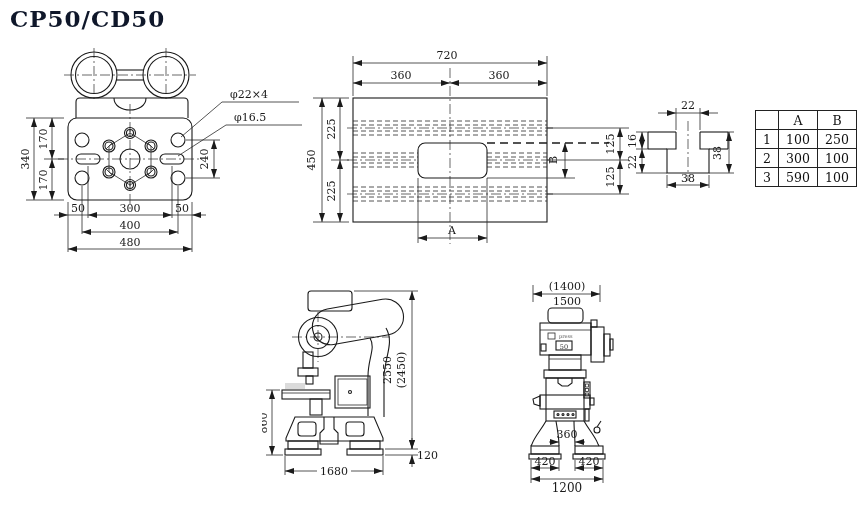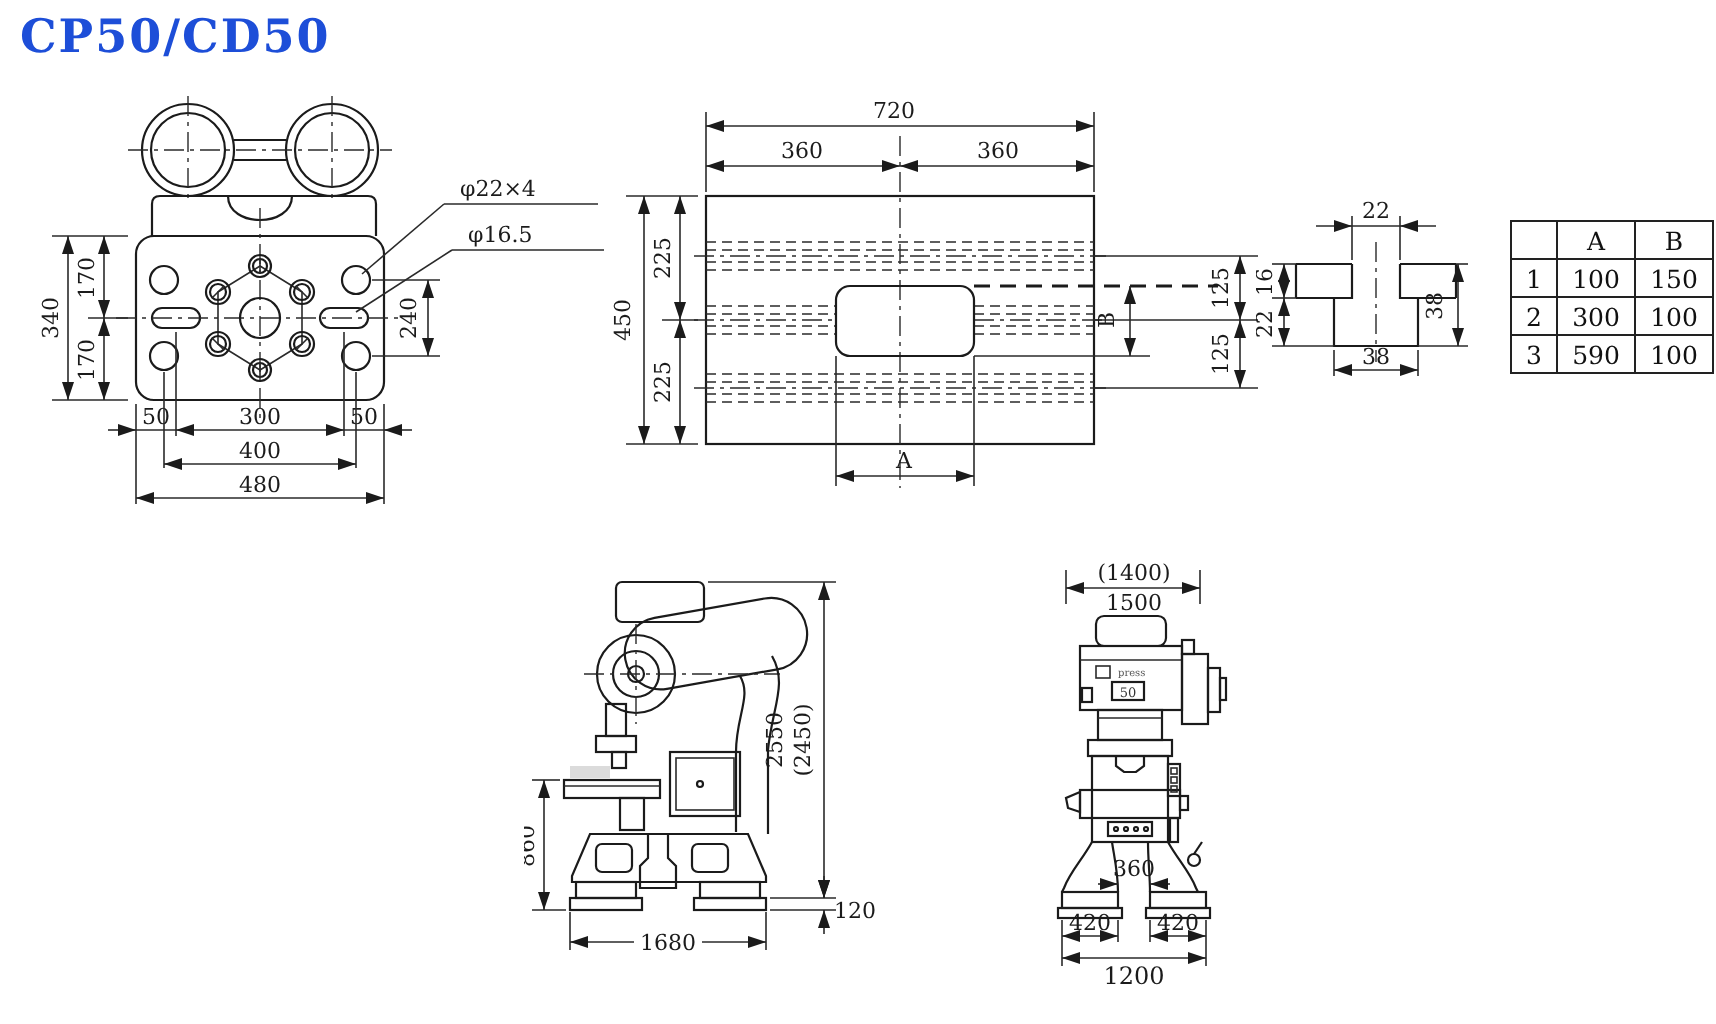--- a/index.html
+++ b/index.html
@@ -34,21 +34,21 @@
     <defs>
       <marker id="mE" markerUnits="userSpaceOnUse" markerWidth="9" markerHeight="6" refX="9" refY="3" orient="auto">
         <path d="M0,0 L9,3 L0,6 Z" fill="#1b1b1b"></path>
       </marker>
       <marker id="mS" markerUnits="userSpaceOnUse" markerWidth="9" markerHeight="6" refX="0" refY="3" orient="auto">
         <path d="M9,0 L0,3 L9,6 Z" fill="#1b1b1b"></path>
       </marker>
     </defs>
   </svg>
 
-  <div id="title" style="color: #1d4ed8;">CP50/CD50</div>
+  <div id="title" style="color: #0f172a;">CP50/CD50</div>
 
   <svg class="view" style="left:14px;top:36px" width="300" height="228" viewBox="0 0 300 228">
     <g>
       <circle class="ol" cx="80" cy="39" r="23"></circle>
         <circle class="ol" cx="80" cy="39" r="18.5"></circle>
       <circle class="ol" cx="152" cy="39" r="23"></circle>
         <circle class="ol" cx="152" cy="39" r="18.5"></circle>
       <line class="cl" x1="50" y1="39" x2="182" y2="39"></line>
       <line class="cl" x1="80" y1="12" x2="80" y2="66"></line>
       <line class="cl" x1="152" y1="12" x2="152" y2="66"></line>
@@ -251,21 +251,21 @@
   <table id="slot-table" style="left:755px;top:110px">
     <tbody>
         <tr>
       <th></th>
       <th>A</th>
       <th>B</th>
     </tr>
     <tr>
       <td>1</td>
       <td>100</td>
-      <td>150</td>
+      <td>250</td>
     </tr>
     <tr>
       <td>2</td>
       <td>300</td>
       <td>100</td>
     </tr>
     <tr>
       <td>3</td>
       <td>590</td>
       <td>100</td>

